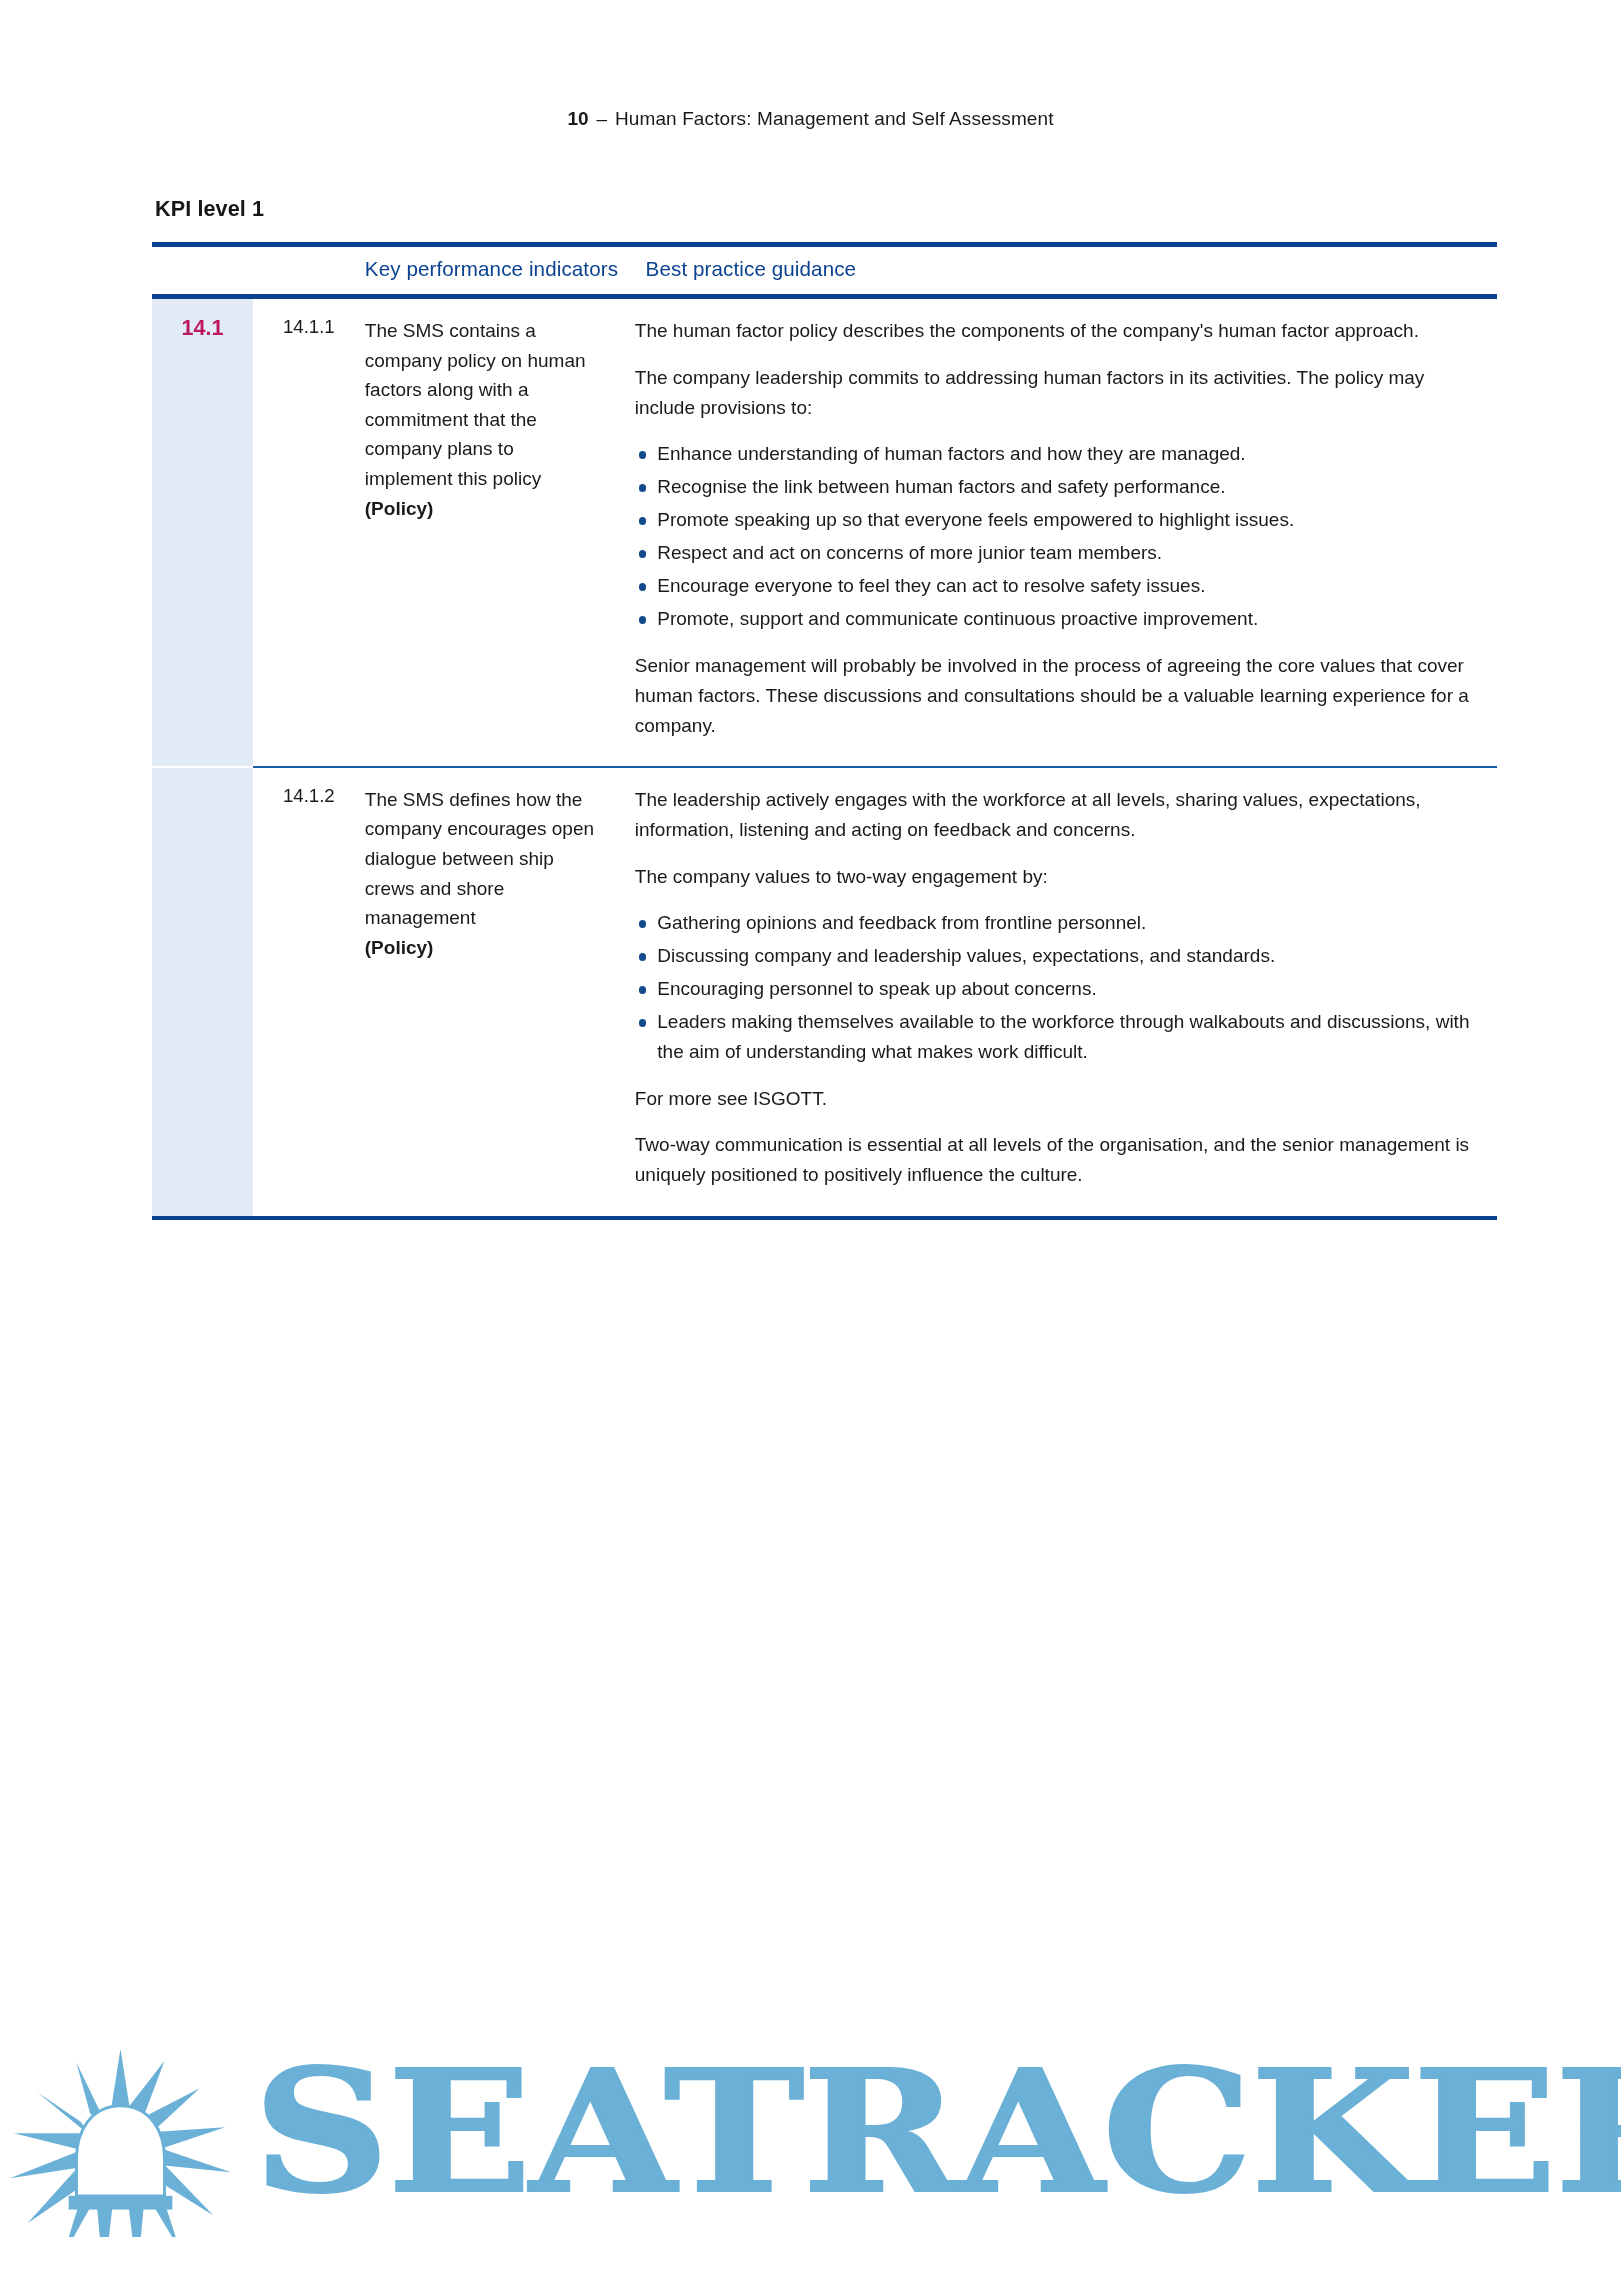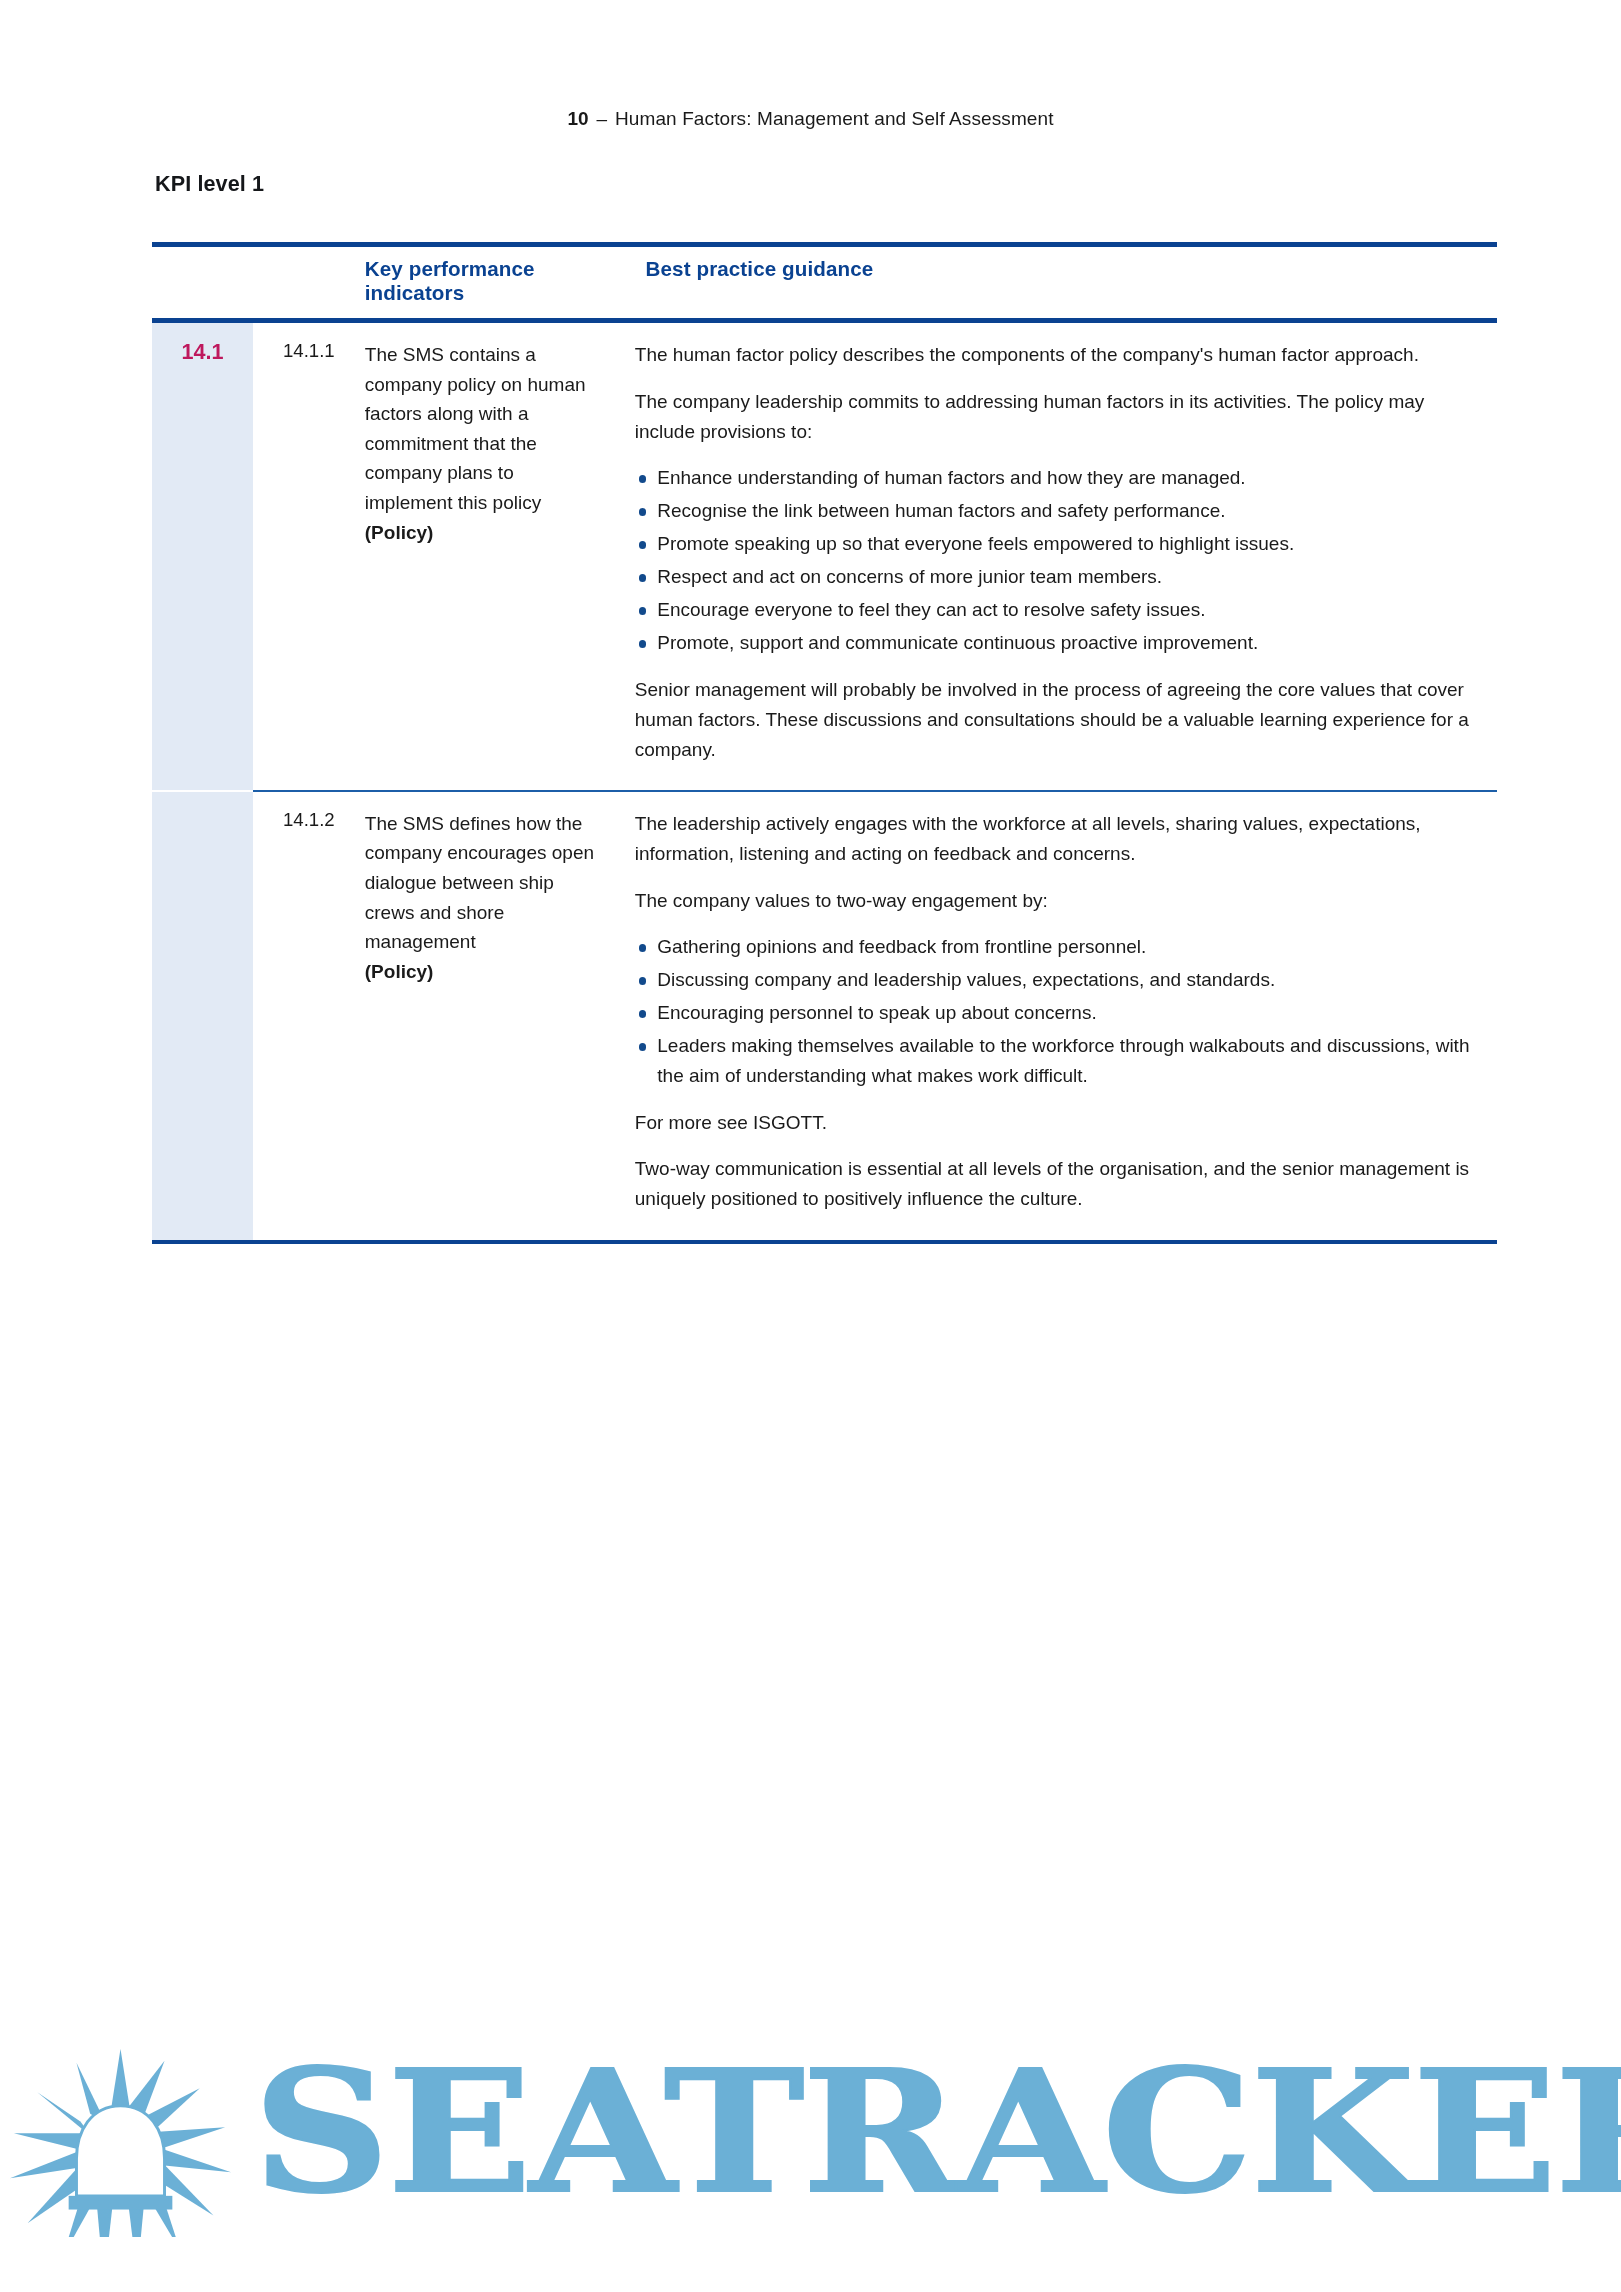--- a/index.html
+++ b/index.html
@@ -36,21 +36,21 @@
     font-weight: bold;
   }
   .running-header .dash {
     padding: 0 7.8px;
   }
 
   
   .kpi-title {
     position: absolute;
     left: 155px;
-    top: 171px;
+    top: 196px;
     font-size: 21.6px;
     font-weight: bold;
     color: #15171a;
     letter-spacing: 0.1px;
   }
 
   
   .kpi-table {
     position: absolute;
     left: 152px;
@@ -83,21 +83,21 @@
     display: flex;
     padding: 9.8px 0 13.7px 0;
   }
   .col-a { width: 101px; flex: 0 0 101px; }
   .col-b { width: 101px; flex: 0 0 101px; }
   .col-c { width: 270px; flex: 0 0 270px; }
   .col-d { flex: 1 1 auto; }
 
   .head-label {
     font-size: 20.6px;
-    font-weight: bold;
+    font-weight: normal;
     color: #0a4291;
     letter-spacing: 0.1px;
   }
   .head-kpi { padding-left: 10.8px; }
   .head-bpg { padding-left: 10.8px; }
 
   .body-row {
     display: flex;
     align-items: stretch;
     background: #ffffff;

